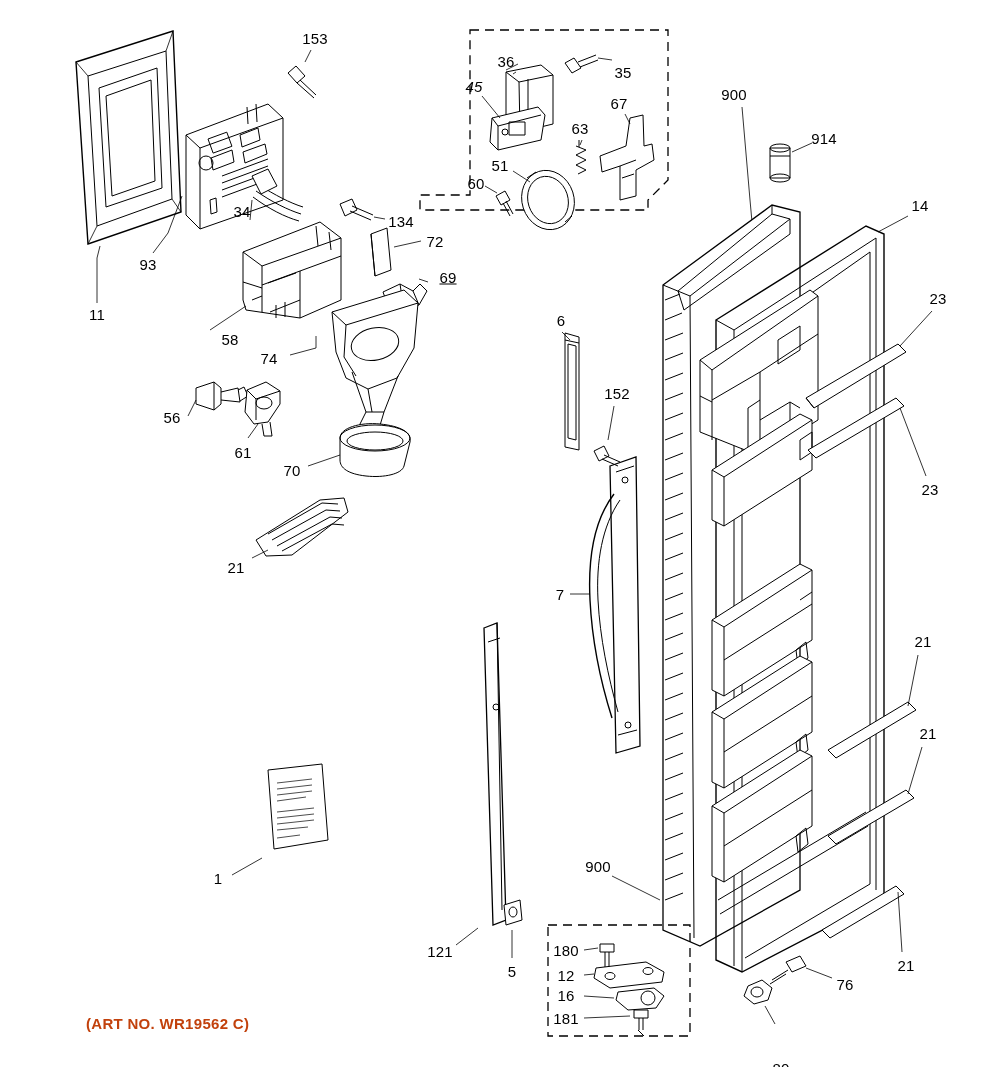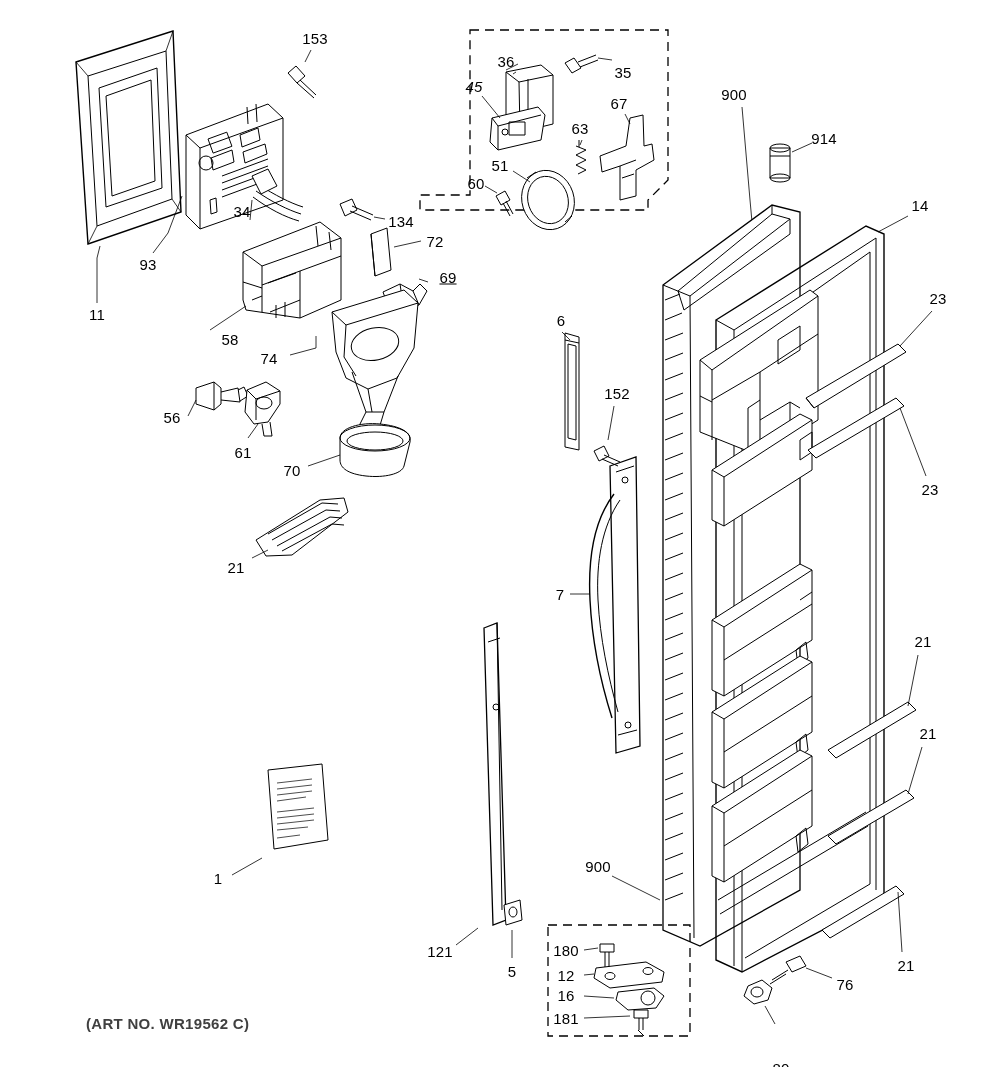--- a/index.html
+++ b/index.html
@@ -31,21 +31,21 @@
     color: #000000;
     white-space: nowrap;
     transform: translate(-50%, -50%);
     letter-spacing: 0.2px;
   }
   .art-no {
     position: absolute;
     font-family: "Liberation Sans", sans-serif;
     font-size: 15px;
     font-weight: bold;
-    color: #404040;
+    color: #c2410c;
     white-space: nowrap;
     letter-spacing: 0.3px;
   }
   svg line, svg polyline, svg path, svg rect, svg circle, svg ellipse, svg polygon {
     vector-effect: non-scaling-stroke;
   }
   .ln { stroke: #000; stroke-width: 1; fill: none; }
   .ln2 { stroke: #000; stroke-width: 1.4; fill: none; }
   .dash { stroke: #000; stroke-width: 1.3; fill: none; stroke-dasharray: 9 6; }
   .fillw { fill: #ffffff; stroke: #000; stroke-width: 1; }

